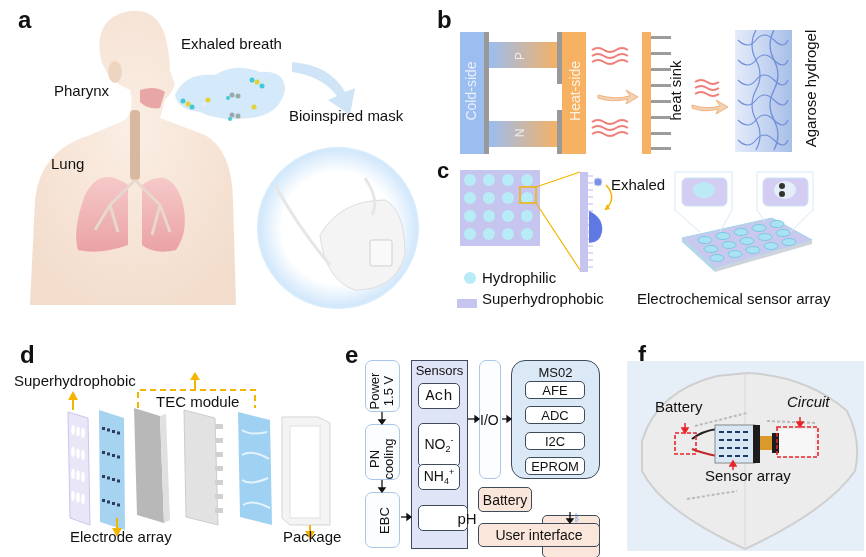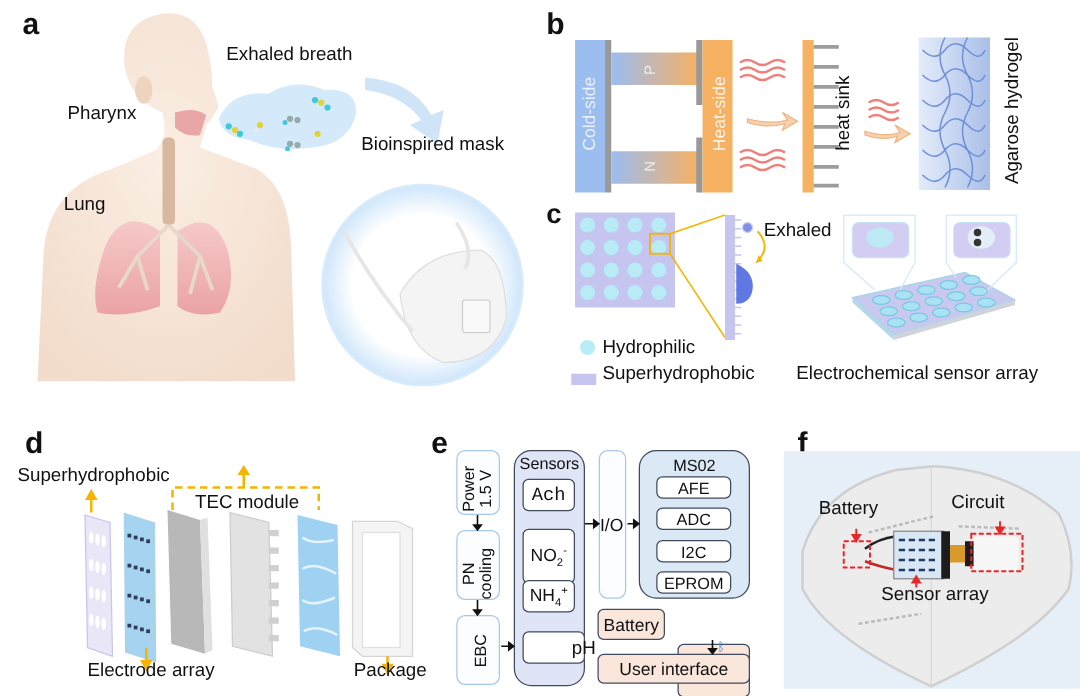--- a/index.html
+++ b/index.html
@@ -324,21 +324,21 @@
   <div class="eb-light" style="left:365px;top:424px;width:35px;height:56px;">
     <div class="vtext" style="left:-14px;top:20px;width:60px;text-align:center;font-size:13px;line-height:14px;">
       <span>PN</span><br>
       <span>cooling</span>
     </div>
   </div>
   <div class="eb-light" style="left:365px;top:492px;width:35px;height:56px;">
     <div class="vtext" style="left:-12px;top:20px;width:60px;text-align:center;font-size:13px;">EBC</div>
   </div>
 
-  <div class="eb eb-sens" style="left:411px;top:360px;width:57px;height:189px;border-radius:14px;">
+  <div class="eb eb-sens" style="left:411px;top:360px;width:57px;height:189px;border-radius:0;">
     <div style="text-align:center;font-size:13px;margin-top:2px;">Sensors</div>
     <div class="eb eb-inner" style="left:6px;top:22px;width:42px;height:26px;font-family:Liberation Mono, monospace;">Ach</div>
     <div class="eb eb-inner" style="left:6px;top:62px;width:42px;height:44px;font-size:14px;">
         <span>NO<sub style="font-size:9px;">2</sub><sup style="font-size:9px;">-</sup></span>
       </div>
     <div class="eb eb-inner" style="left:6px;top:103px;width:42px;height:26px;font-size:14px;">
         <span>NH<sub style="font-size:9px;">4</sub><sup style="font-size:9px;">+</sup></span>
       </div>
     <div class="eb eb-inner" style="left:6px;top:144px;width:42px;height:26px;padding-left:48px;">pH</div>
   </div>
@@ -419,15 +419,15 @@
         <line x1="58" y1="62" x2="58" y2="68"></line>
           <path d="M55 67 L58 72 L61 67 Z"></path>
         <line x1="173" y1="56" x2="173" y2="62"></line>
           <path d="M170 61 L173 66 L176 61 Z"></path>
         <line x1="106" y1="109" x2="106" y2="103"></line>
           <path d="M103 105 L106 100 L109 105 Z"></path>
       </g>
     </svg>
   </div>
   <div class="txt" style="left:655px;top:398px;">Battery</div>
-  <div class="txt" style="left:761px;top:393px;">Circuit</div>
+  <div class="txt" style="left:787px;top:393px;font-style:italic;">Circuit</div>
   <div class="txt" style="left:693px;top:467px;margin-left:12px;">Sensor array</div>
 </div>
 
 </body></html>

